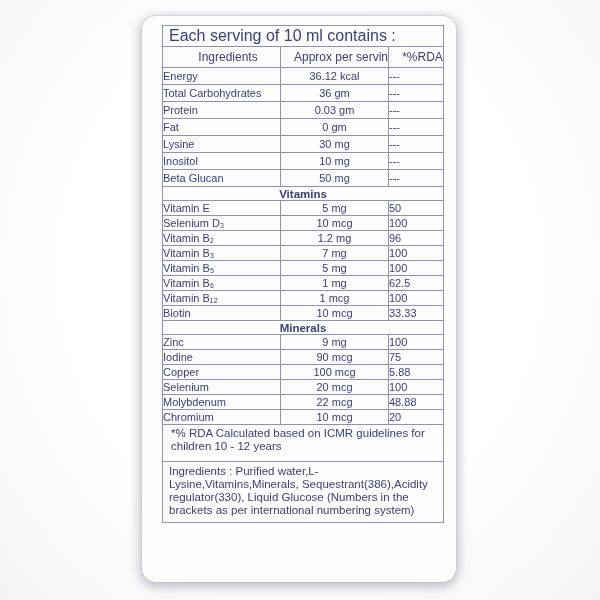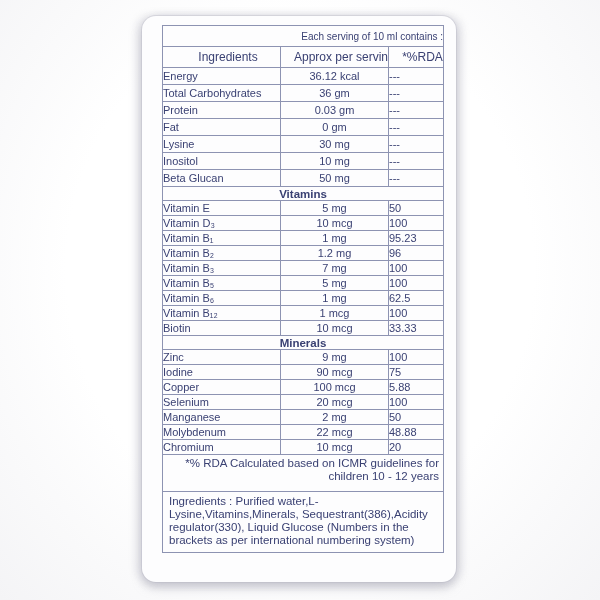--- a/index.html
+++ b/index.html
@@ -30,30 +30,30 @@
   table.nutri col.c3{width:55px;}
   table.nutri td,table.nutri th{
     border:1px solid #8d93b2;
     font-weight:normal;
     font-size:11px;
     padding:0;
     vertical-align:middle;
     overflow:hidden;
     white-space:nowrap;
   }
-  tr.title-row td{height:20px;font-size:10px;text-align:right;padding-left:6px;}
+  tr.title-row td{height:20px;font-size:16px;text-align:left;padding-left:6px;}
   tr.head-row th{height:20px;font-size:12px;text-align:center;padding-left:13px;}
   tr.item-a td{height:16px;}
   tr.item-b td{height:14px;}
   td.cell-name{text-align:left;padding-left:7px;}
   td.cell-amt{text-align:center;}
   td.cell-rda{text-align:left;padding-left:16px;}
   tr.section-row td{height:13px;font-weight:bold;text-align:center;font-size:11.5px;}
   tr.note-row td{
-    height:32px;white-space:normal;text-align:right;
+    height:32px;white-space:normal;text-align:left;
     padding:2px 4px 2px 8px;line-height:13px;font-size:11.5px;vertical-align:top;
   }
   tr.ingr-row td{
     height:54px;white-space:normal;text-align:left;
     padding:3px 8px 3px 6px;line-height:13px;font-size:11.5px;vertical-align:top;border-radius:7px;
   }
 </style>
 </head>
 <body>
 
@@ -113,28 +113,23 @@
           </tr>
           <tr class="section-row">
             <td colspan="3">Vitamins</td>
           </tr>
           <tr class="item-b">
             <td class="cell-name">Vitamin E</td>
             <td class="cell-amt">5 mg</td>
             <td class="cell-rda">50</td>
           </tr>
           <tr class="item-b">
-            <td class="cell-name">Vitamin D₃</td>
+            <td class="cell-name">Selenium D₃</td>
             <td class="cell-amt">10 mcg</td>
             <td class="cell-rda">100</td>
-          </tr>
-          <tr class="item-b">
-            <td class="cell-name">Vitamin B₁</td>
-            <td class="cell-amt">1 mg</td>
-            <td class="cell-rda">95.23</td>
           </tr>
           <tr class="item-b">
             <td class="cell-name">Vitamin B₂</td>
             <td class="cell-amt">1.2 mg</td>
             <td class="cell-rda">96</td>
           </tr>
           <tr class="item-b">
             <td class="cell-name">Vitamin B₃</td>
             <td class="cell-amt">7 mg</td>
             <td class="cell-rda">100</td>
@@ -174,25 +169,20 @@
           </tr>
           <tr class="item-b">
             <td class="cell-name">Copper</td>
             <td class="cell-amt">100 mcg</td>
             <td class="cell-rda">5.88</td>
           </tr>
           <tr class="item-b">
             <td class="cell-name">Selenium</td>
             <td class="cell-amt">20 mcg</td>
             <td class="cell-rda">100</td>
-          </tr>
-          <tr class="item-b">
-            <td class="cell-name">Manganese</td>
-            <td class="cell-amt">2 mg</td>
-            <td class="cell-rda">50</td>
           </tr>
           <tr class="item-b">
             <td class="cell-name">Molybdenum</td>
             <td class="cell-amt">22 mcg</td>
             <td class="cell-rda">48.88</td>
           </tr>
           <tr class="item-b">
             <td class="cell-name">Chromium</td>
             <td class="cell-amt">10 mcg</td>
             <td class="cell-rda">20</td>

